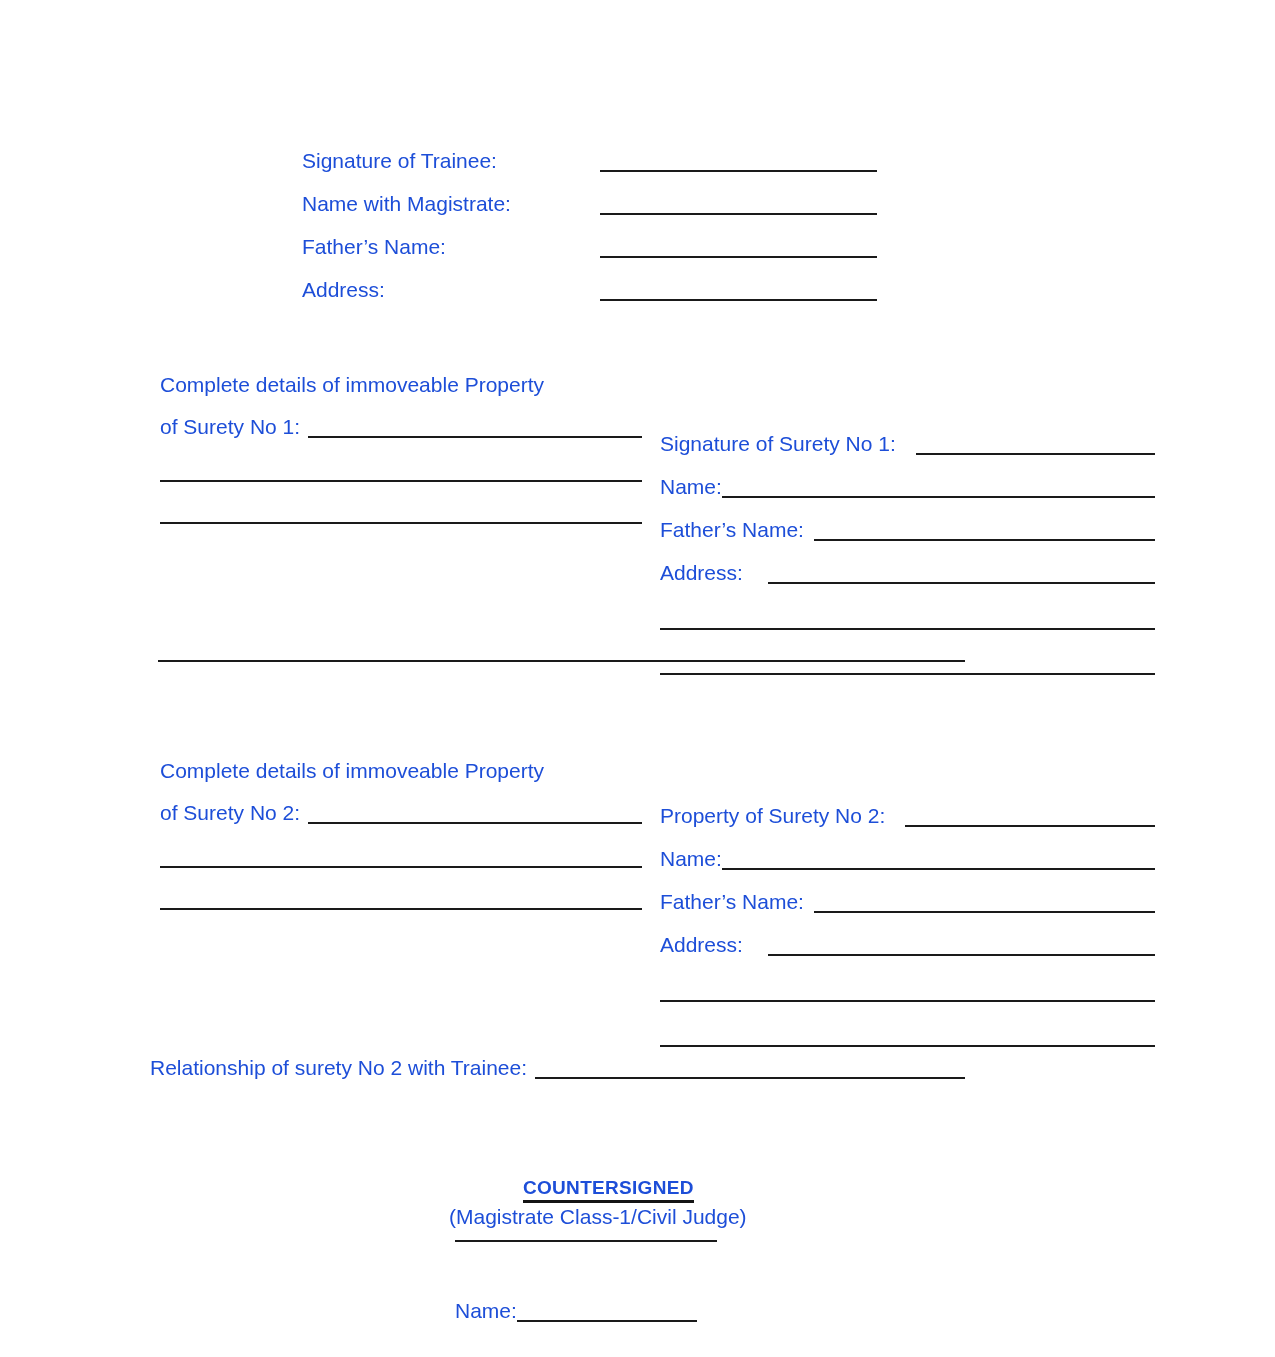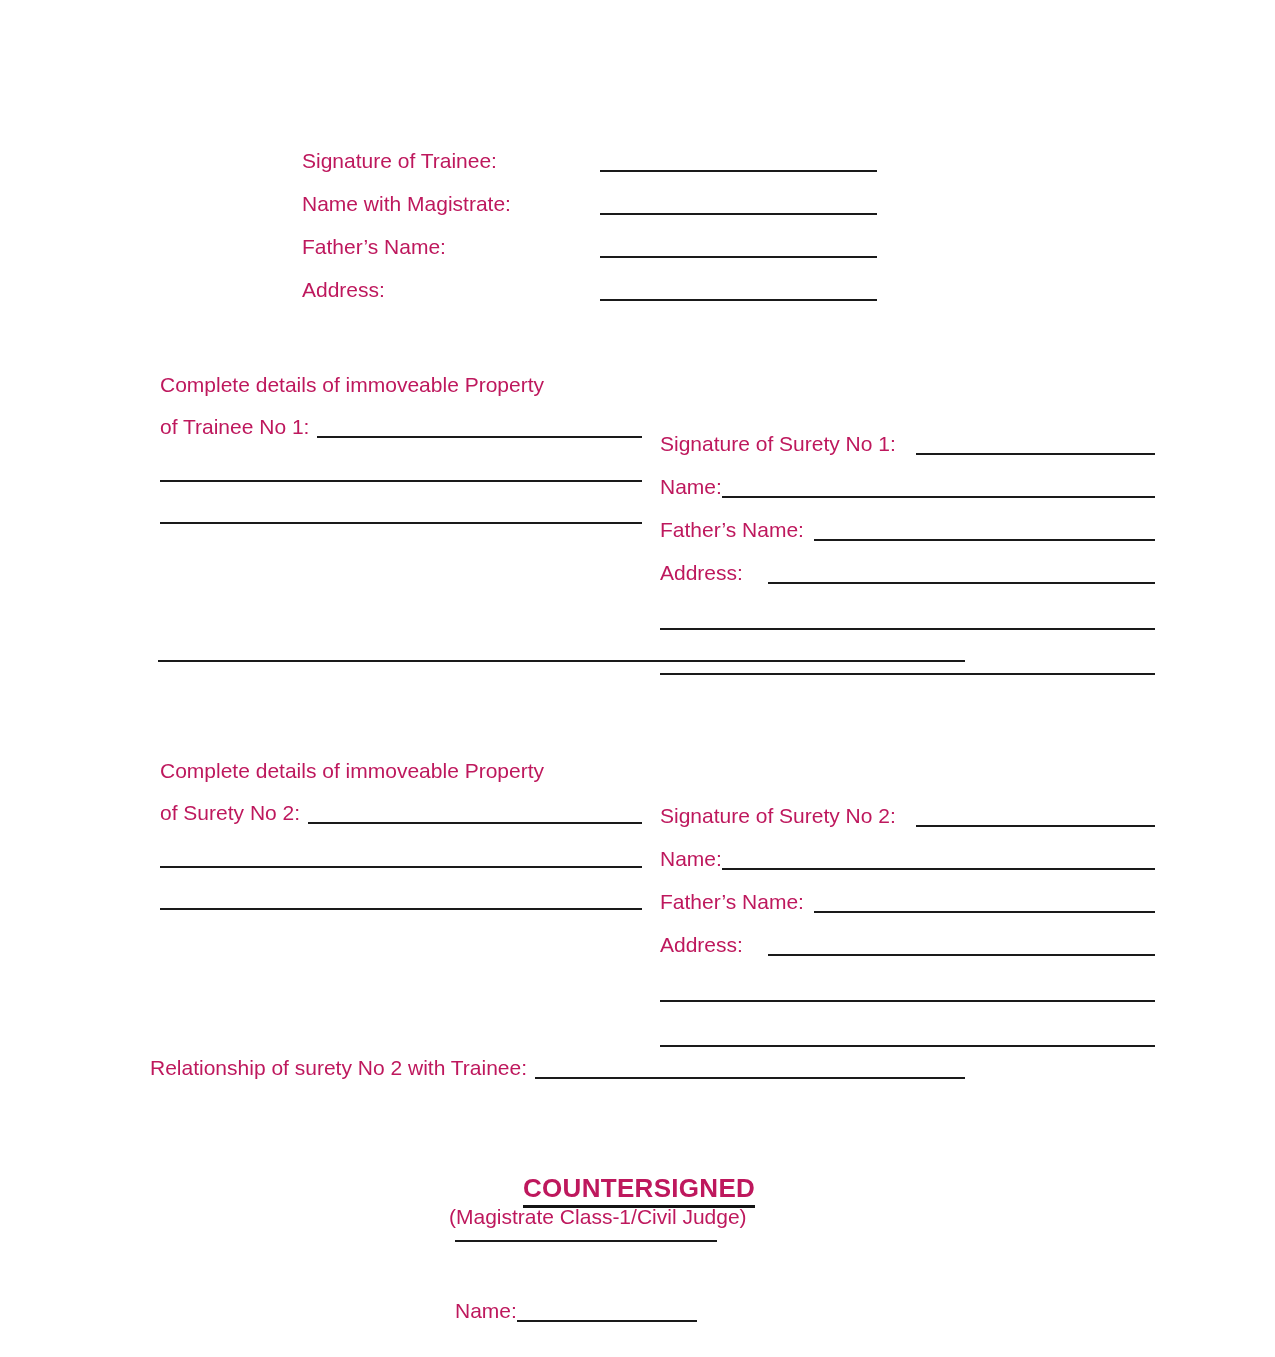--- a/index.html
+++ b/index.html
@@ -5,21 +5,21 @@
   html, body {
     margin: 0;
     padding: 0;
     background: #ffffff;
   }
   .page {
     position: relative;
     width: 1275px;
     height: 1357px;
     background: #ffffff;
-    color: #be185d;
+    color: #1d4ed8;
     font-family: "Liberation Sans", sans-serif;
     font-size: 21px;
     overflow: hidden;
   }
   .abs { position: absolute; }
   .row {
     display: flex;
     align-items: baseline;
     line-height: 43px;
     white-space: nowrap;
@@ -65,21 +65,21 @@
 
   .rel { width: 815px; }
   .rel-1 { left: 150px; top: 656px; }
   .rel-2 { left: 150px; top: 1047px; }
 
   
   .cs-title {
     left: 523px;
     top: 1174px;
     font-weight: bold;
-    font-size: 26px;
+    font-size: 19px;
     line-height: 28px;
   }
   .cs-title .underlined {
     border-bottom: 3px solid #141414;
     padding-bottom: 2px;
     letter-spacing: 0.3px;
   }
   .cs-sigline { left: 455px; top: 1240px; width: 262px; }
   .cs-magistrate { left: 449px; top: 1196px; line-height: 42px; white-space: nowrap; }
   .cs-name { left: 455px; top: 1290px; width: 242px; }
@@ -104,21 +104,21 @@
     </div>
     <div class="row">
       <span class="lbl">Address:</span>
       <span class="blank"></span>
     </div>
   </section>
 
   <section class="abs scol details-1">
     <span class="title">Complete details of immoveable Property</span>
     <div class="row row42">
-      <span class="lbl">of Trainee No 1:</span>
+      <span class="lbl">of Surety No 1:</span>
       <span class="blank flex1 ml8"></span>
     </div>
     <div class="bline gap-a"></div>
     <div class="bline gap-b"></div>
   </section>
 
   <section class="abs sright sright-1">
     <div class="row">
       <span class="lbl">Signature of Surety No 1:</span>
       <span class="blank flex1 ml20"></span>
@@ -148,21 +148,21 @@
     <div class="row row42">
       <span class="lbl">of Surety No 2:</span>
       <span class="blank flex1 ml8"></span>
     </div>
     <div class="bline gap-a"></div>
     <div class="bline gap-b"></div>
   </section>
 
   <section class="abs sright sright-2">
     <div class="row">
-      <span class="lbl">Signature of Surety No 2:</span>
+      <span class="lbl">Property of Surety No 2:</span>
       <span class="blank flex1 ml20"></span>
     </div>
     <div class="row">
       <span class="lbl">Name:</span>
       <span class="blank flex1"></span>
     </div>
     <div class="row">
       <span class="lbl">Father’s Name:</span>
       <span class="blank flex1 ml10"></span>
     </div>

